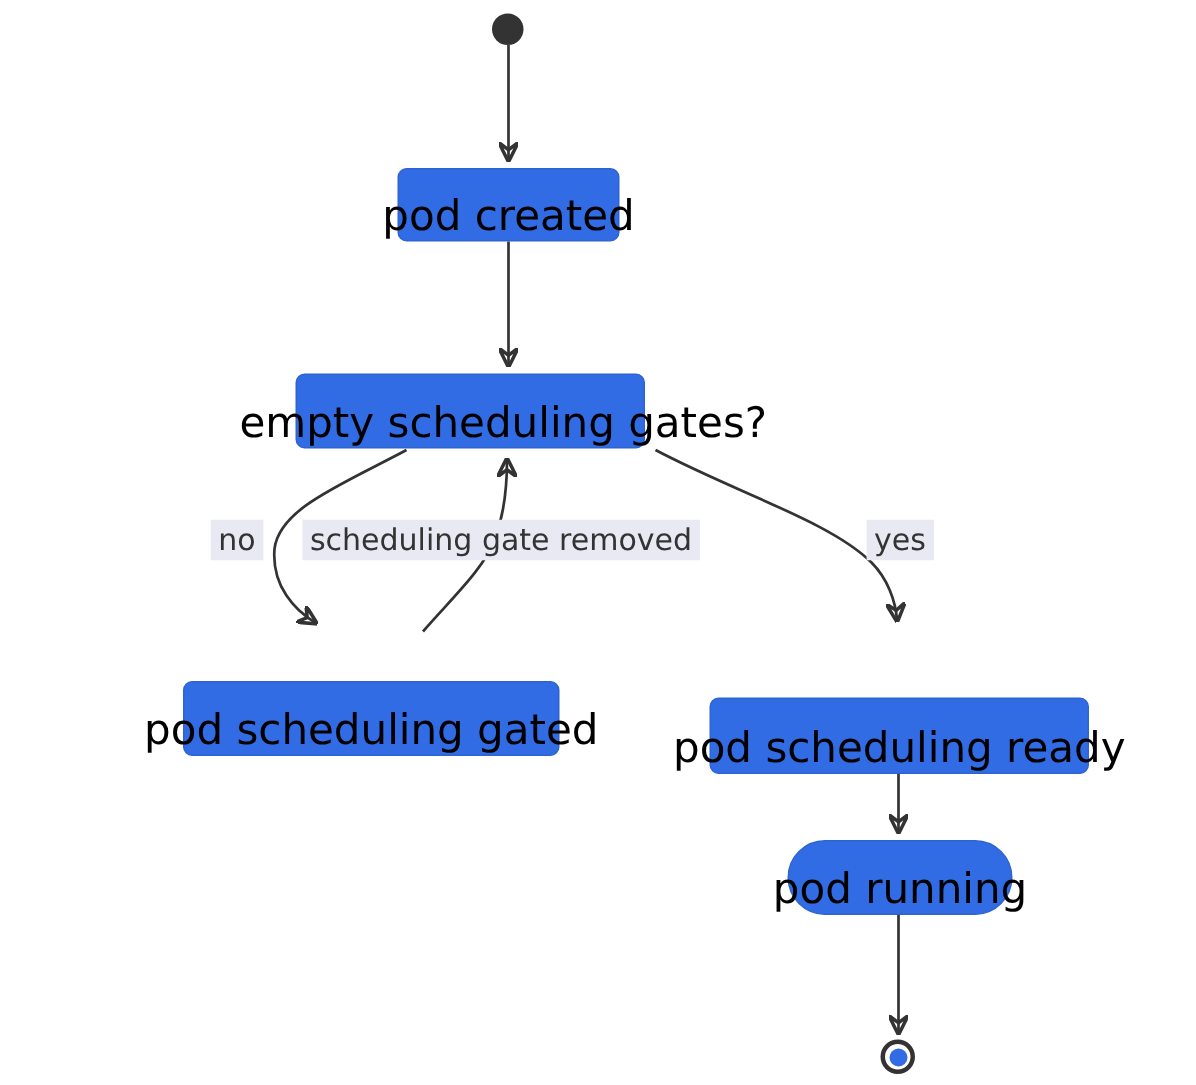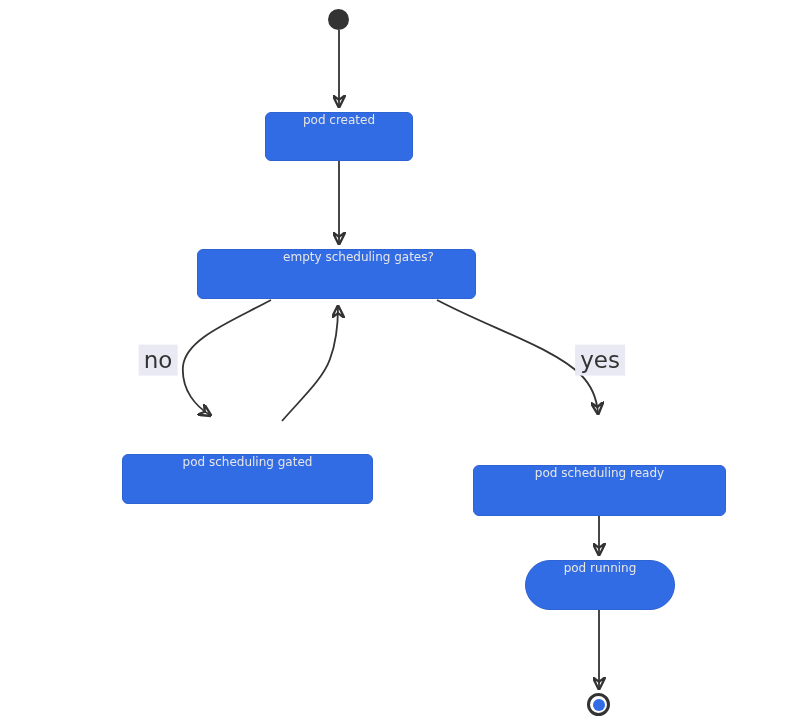--- a/index.html
+++ b/index.html
@@ -26,24 +26,24 @@
     fill: none;
     stroke: #333333;
     stroke-width: 1.8px;
   }
   .state-box {
     position: absolute;
     box-sizing: border-box;
     background: #326ce5;
     border: 1px solid #2e63d2;
     border-radius: 6px;
-    color: #e5e5e5;
-    font-size: 12px;
+    color: #000000;
+    font-size: 28px;
     display: flex;
-    align-items: flex-start;
+    align-items: flex-end;
     justify-content: center;
     white-space: nowrap;
   }
   .start-node {
     position: absolute;
     left: 328px;
     top: 9px;
     width: 21px;
     height: 21px;
     border-radius: 50%;
@@ -67,28 +67,28 @@
     width: 12px;
     height: 12px;
     border-radius: 50%;
     background: #326ce5;
   }
   .edge-label {
     position: absolute;
     transform: translate(-50%, -50%);
     background: #e9e9f4;
     color: #333333;
-    font-size: 23px;
+    font-size: 20px;
     line-height: 1.25;
     padding: 1px 5px;
     white-space: nowrap;
   }
   
   .pos-pod-created   { left: 265px; top: 112px; width: 148px; height: 49px; }
-  .pos-gates         { left: 197px; top: 249px; width: 279px; height: 50px; padding-left: 44px; }
+  .pos-gates         { left: 197px; top: 249px; width: 233px; height: 50px; padding-left: 44px; }
   .pos-gated         { left: 122px; top: 422px; width: 251px; height: 50px; margin-top: 32px; }
   .pos-ready         { left: 473px; top: 421px; width: 253px; height: 51px; margin-top: 44px; }
   .pos-running       { left: 525px; top: 560px; width: 150px; height: 50px; border-radius: 25px; }
   .pos-label-no      { left: 158px; top: 360px; }
   .pos-label-removed { left: 334px; top: 360px; }
   .pos-label-yes     { left: 600px; top: 360px; }
 </style>
 </head>
 <body>
 
@@ -125,19 +125,20 @@
 
   <div class="state-box pos-ready">
     <span>pod scheduling ready</span>
   </div>
 
   <div class="state-box pos-running">
     <span>pod running</span>
   </div>
 
   <span class="edge-label pos-label-no">no</span>
+  <span class="edge-label pos-label-removed">scheduling gate removed</span>
   <span class="edge-label pos-label-yes">yes</span>
 
   <div class="end-node">
     <div class="end-dot"></div>
   </div>
 
 </div>
 
 </body></html>

